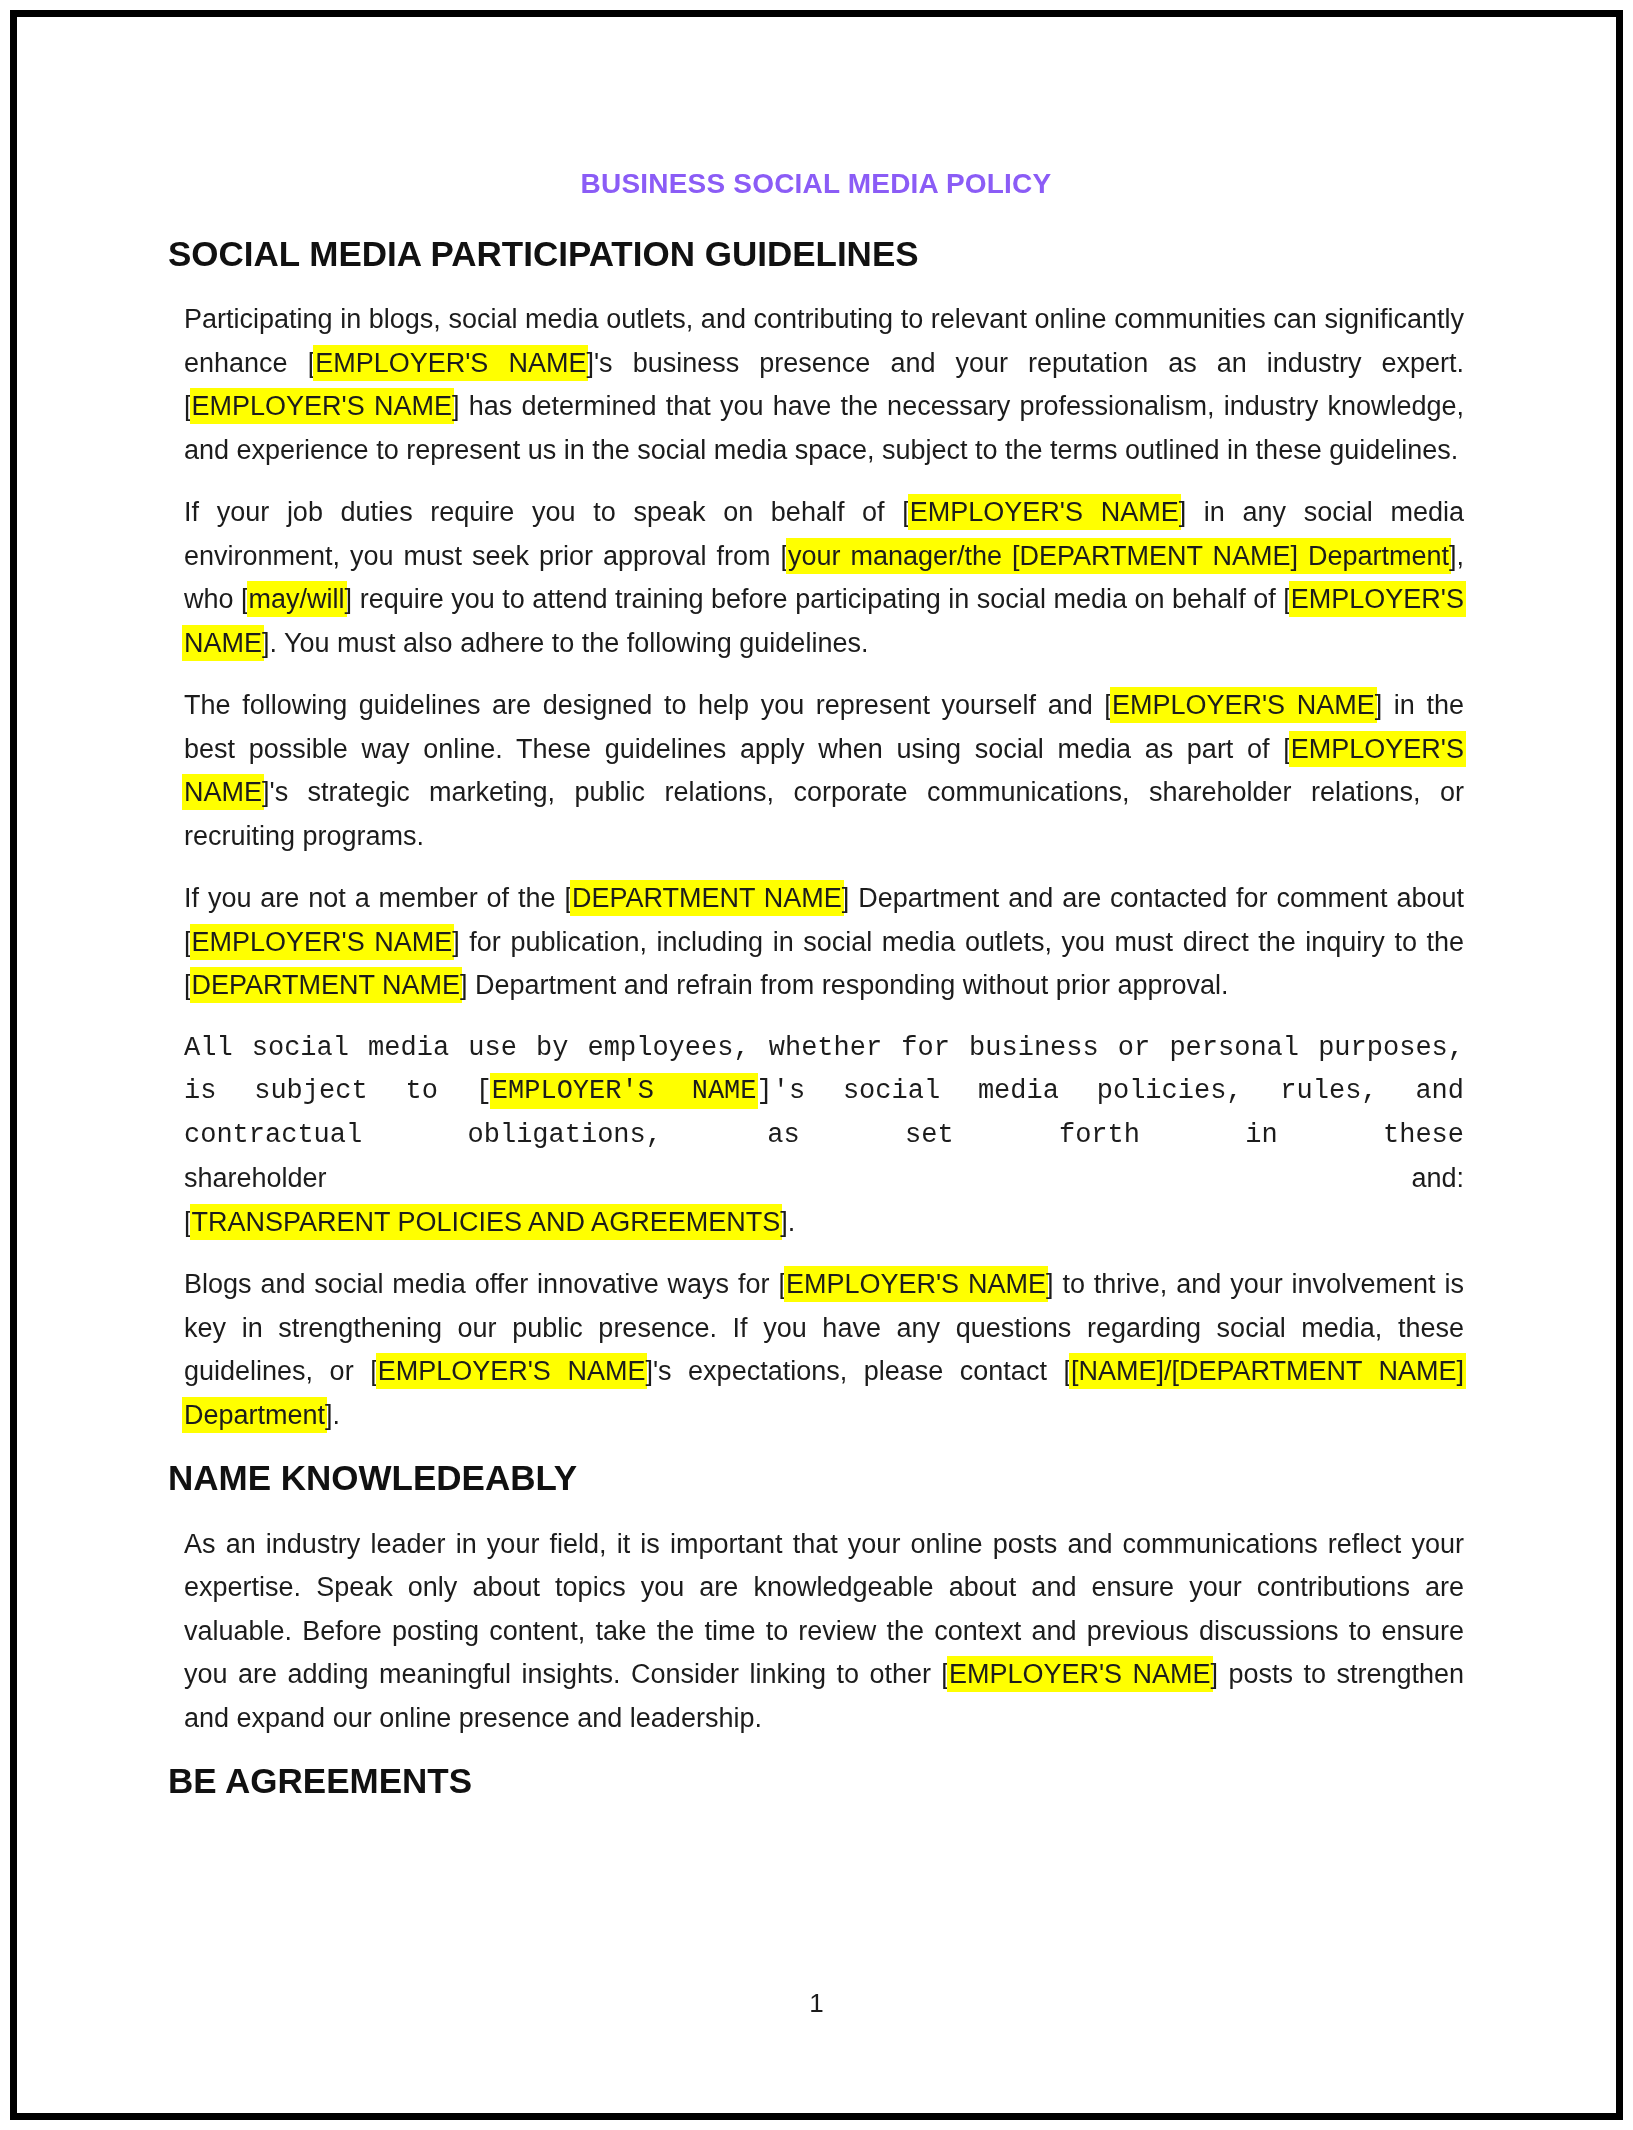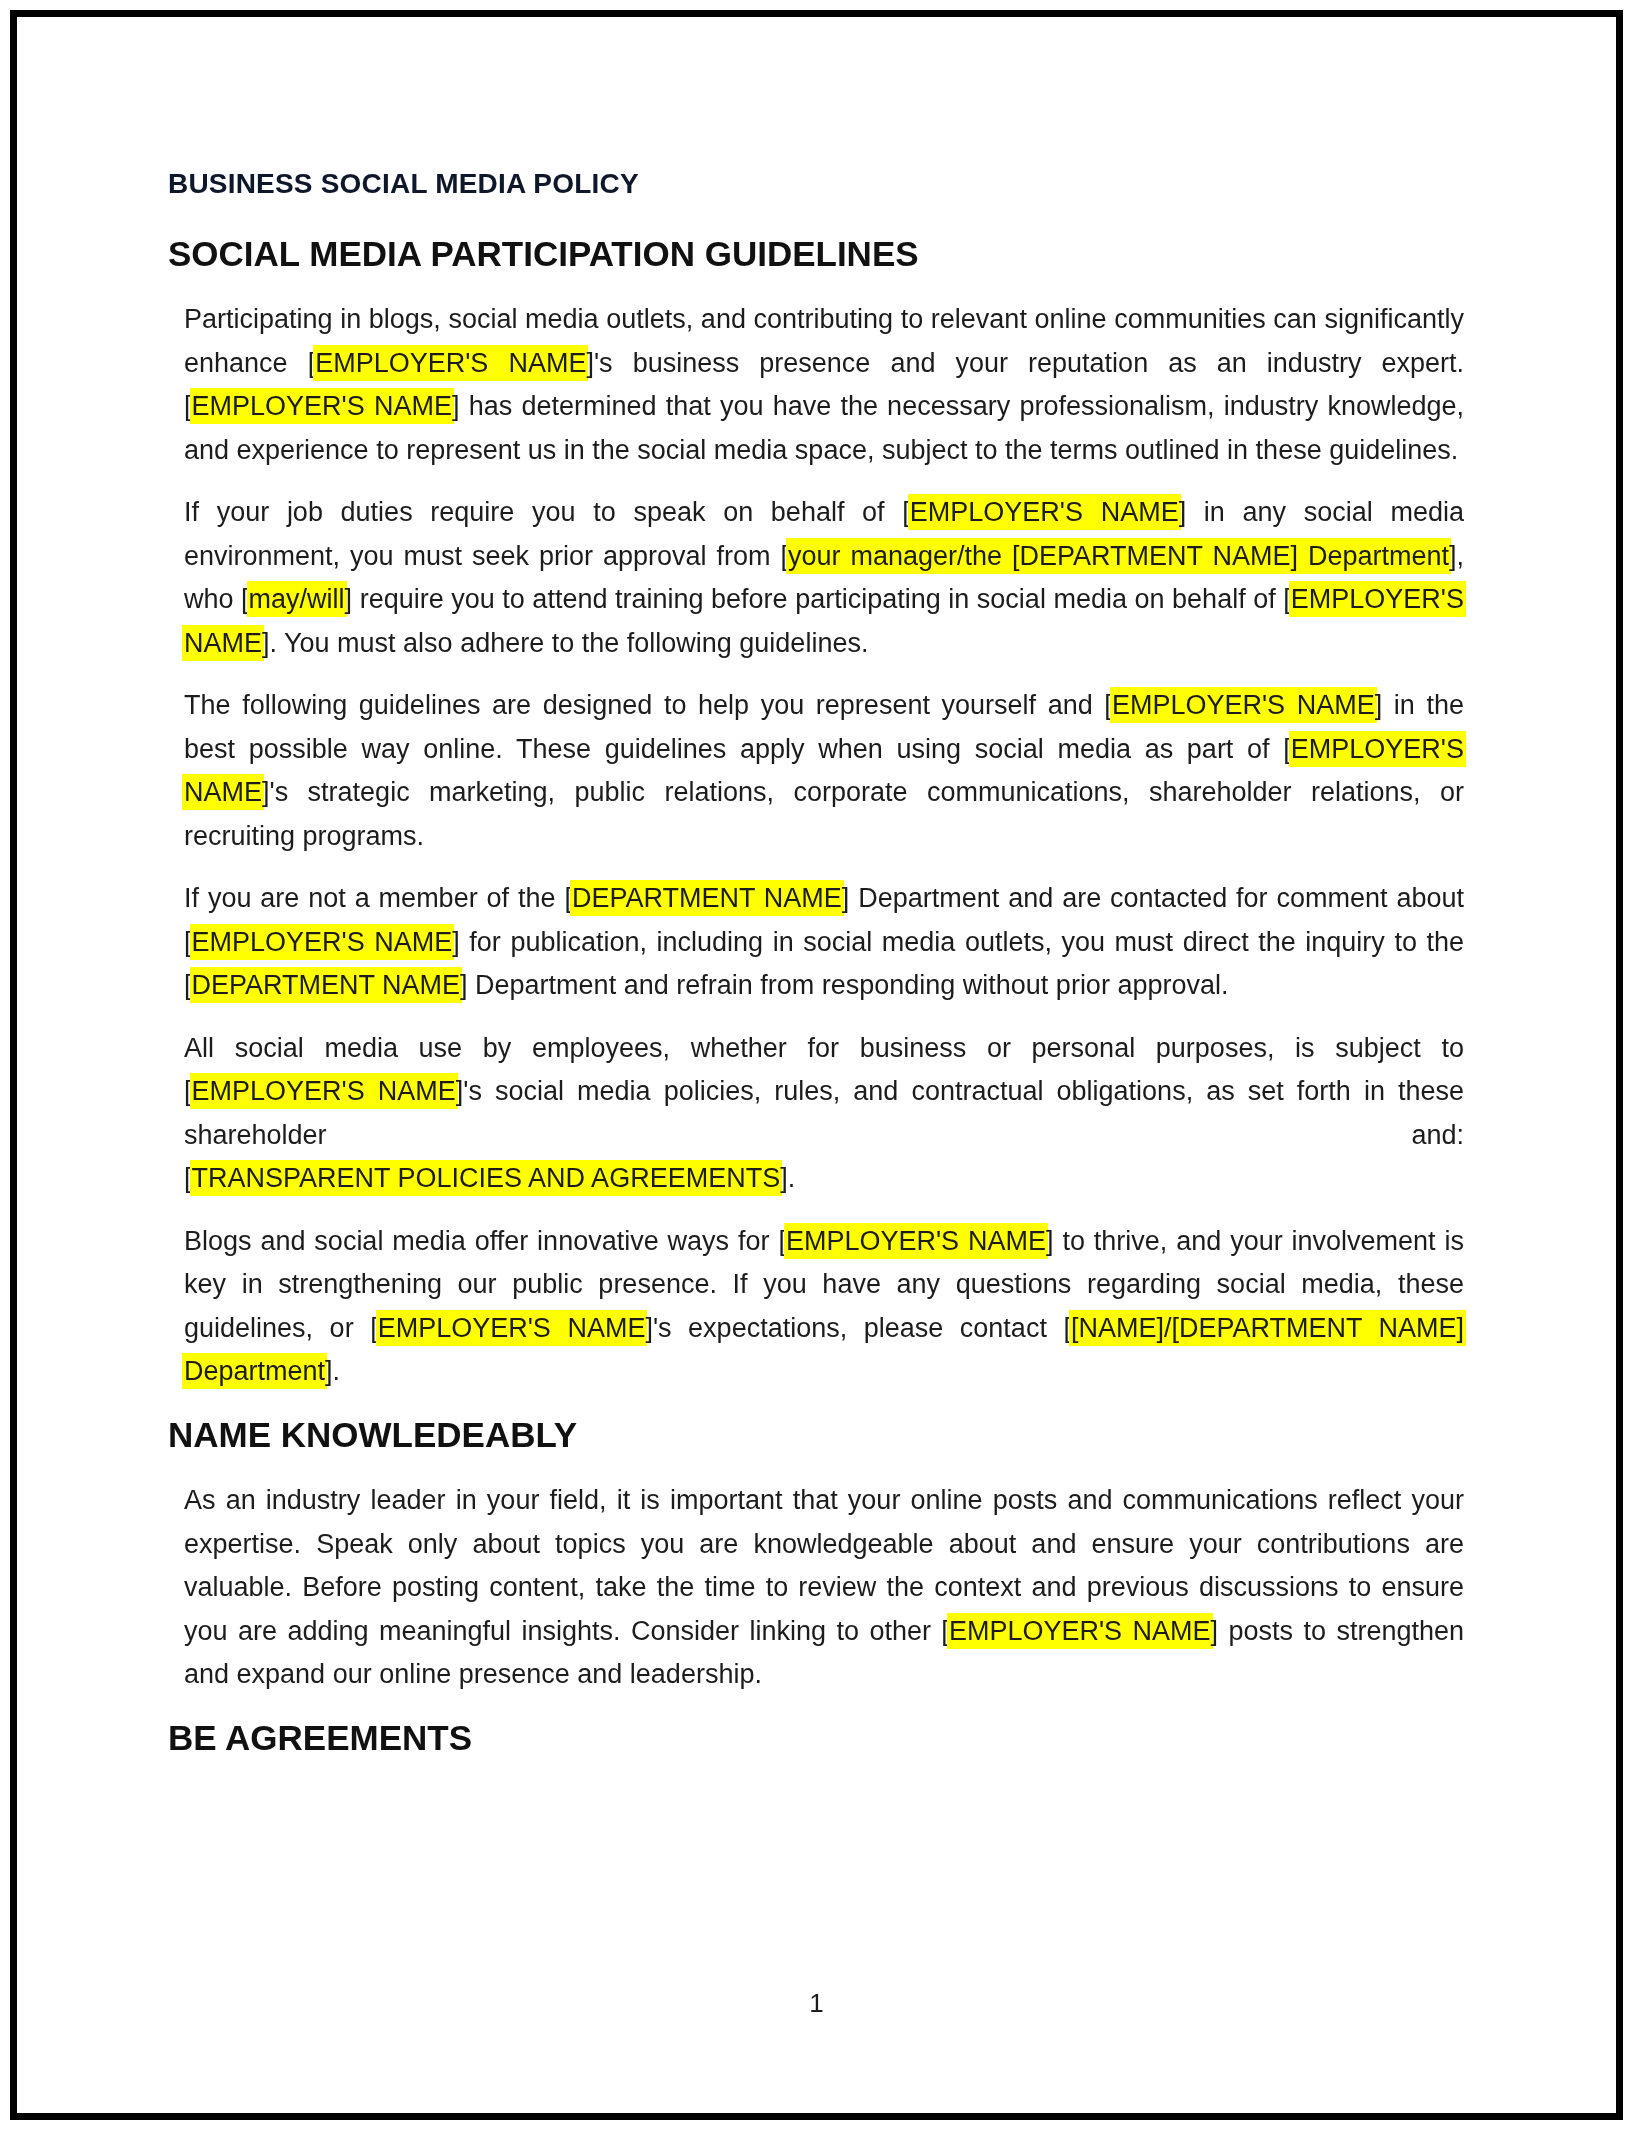--- a/index.html
+++ b/index.html
@@ -26,21 +26,22 @@
   }
   .content {
     position: absolute;
     left: 168px;
     top: 162px;
     width: 1296px;
   }
   .doc-title {
     font-size: 28px;
     font-weight: bold;
-    color: #0f172a;
+    color: #8b5cf6;
+    text-align: center;
     line-height: 43.5px;
     margin: 0 0 26px 0;
     letter-spacing: 0.2px;
   }
   .doc-heading {
     font-size: 35px;
     font-weight: bold;
     color: #111111;
     line-height: 43.5px;
     margin: 0 0 23px 0;
@@ -48,20 +49,21 @@
   }
   .para {
     font-size: 27px;
     line-height: 43.5px;
     text-align: justify;
     margin: 0 0 19px 16px;
   }
   .para .flow-justify-last {
     text-align: justify;
     text-align-last: justify;
+    font-family: Liberation Mono, monospace;
   }
   .gap-line {
     display: flex;
     justify-content: space-between;
     line-height: 43.5px;
   }
   .hl {
     background: #ffff00;
     padding: 3px 2px;
     margin: 0 -2px;

